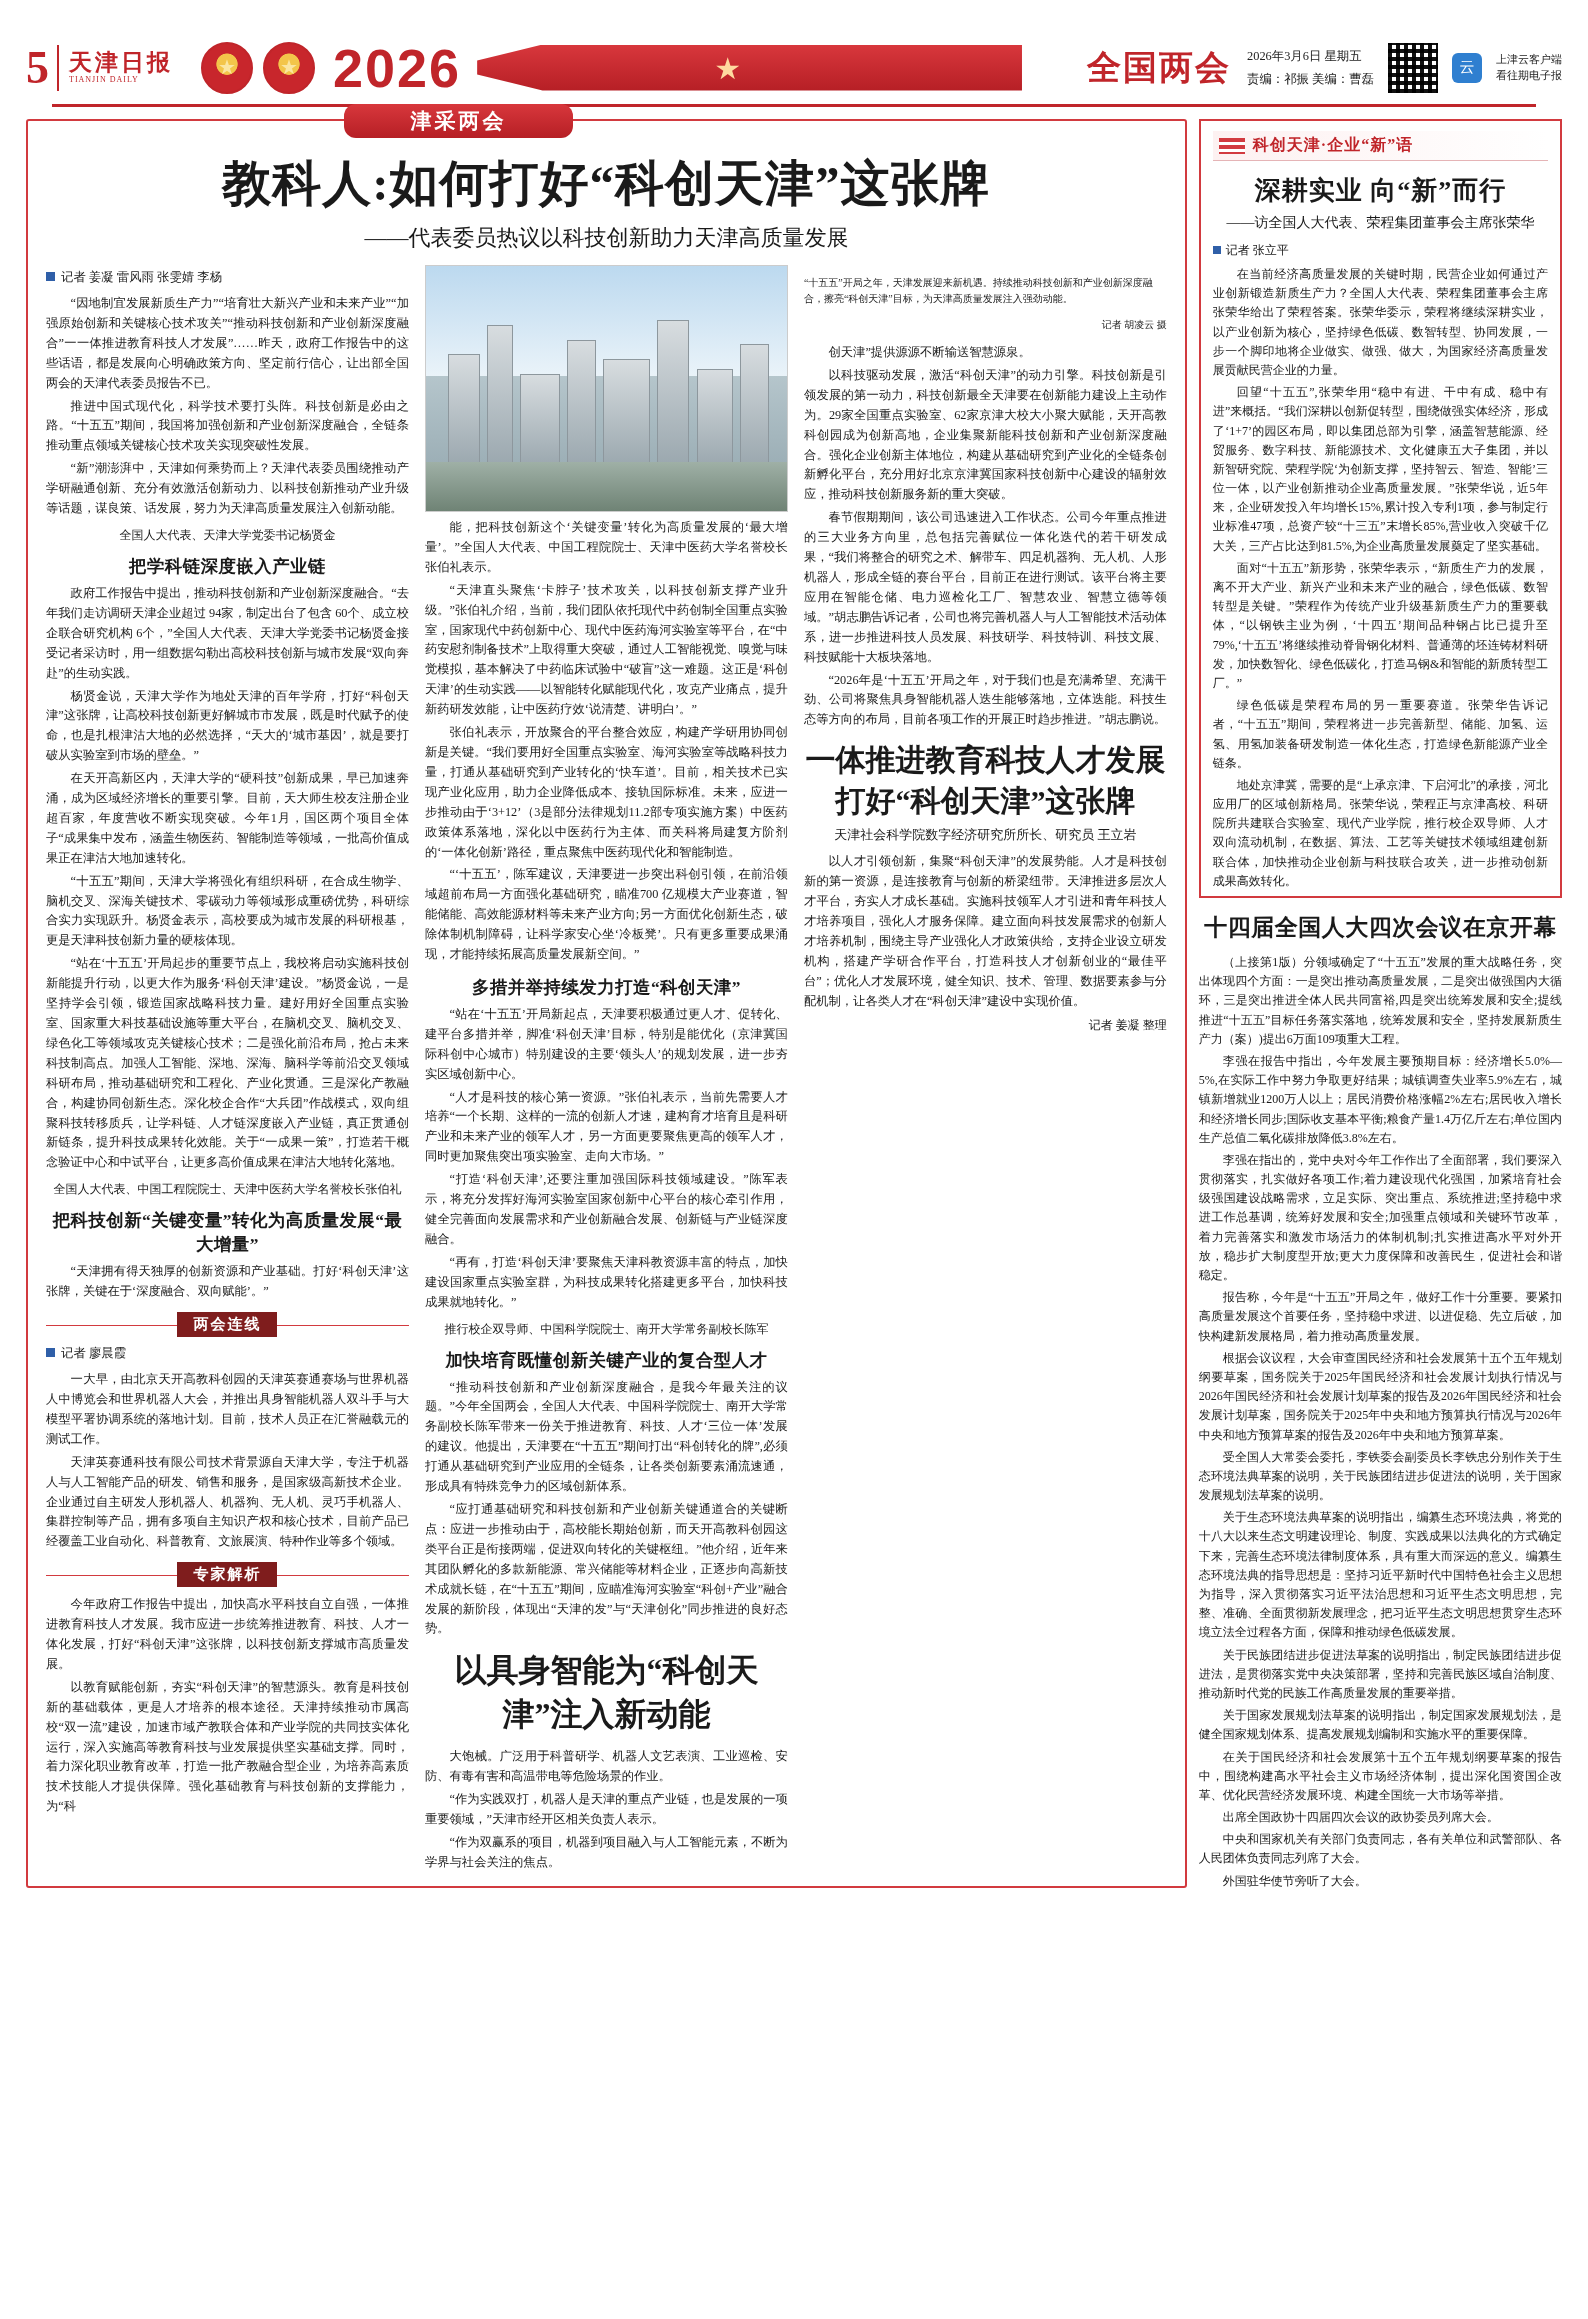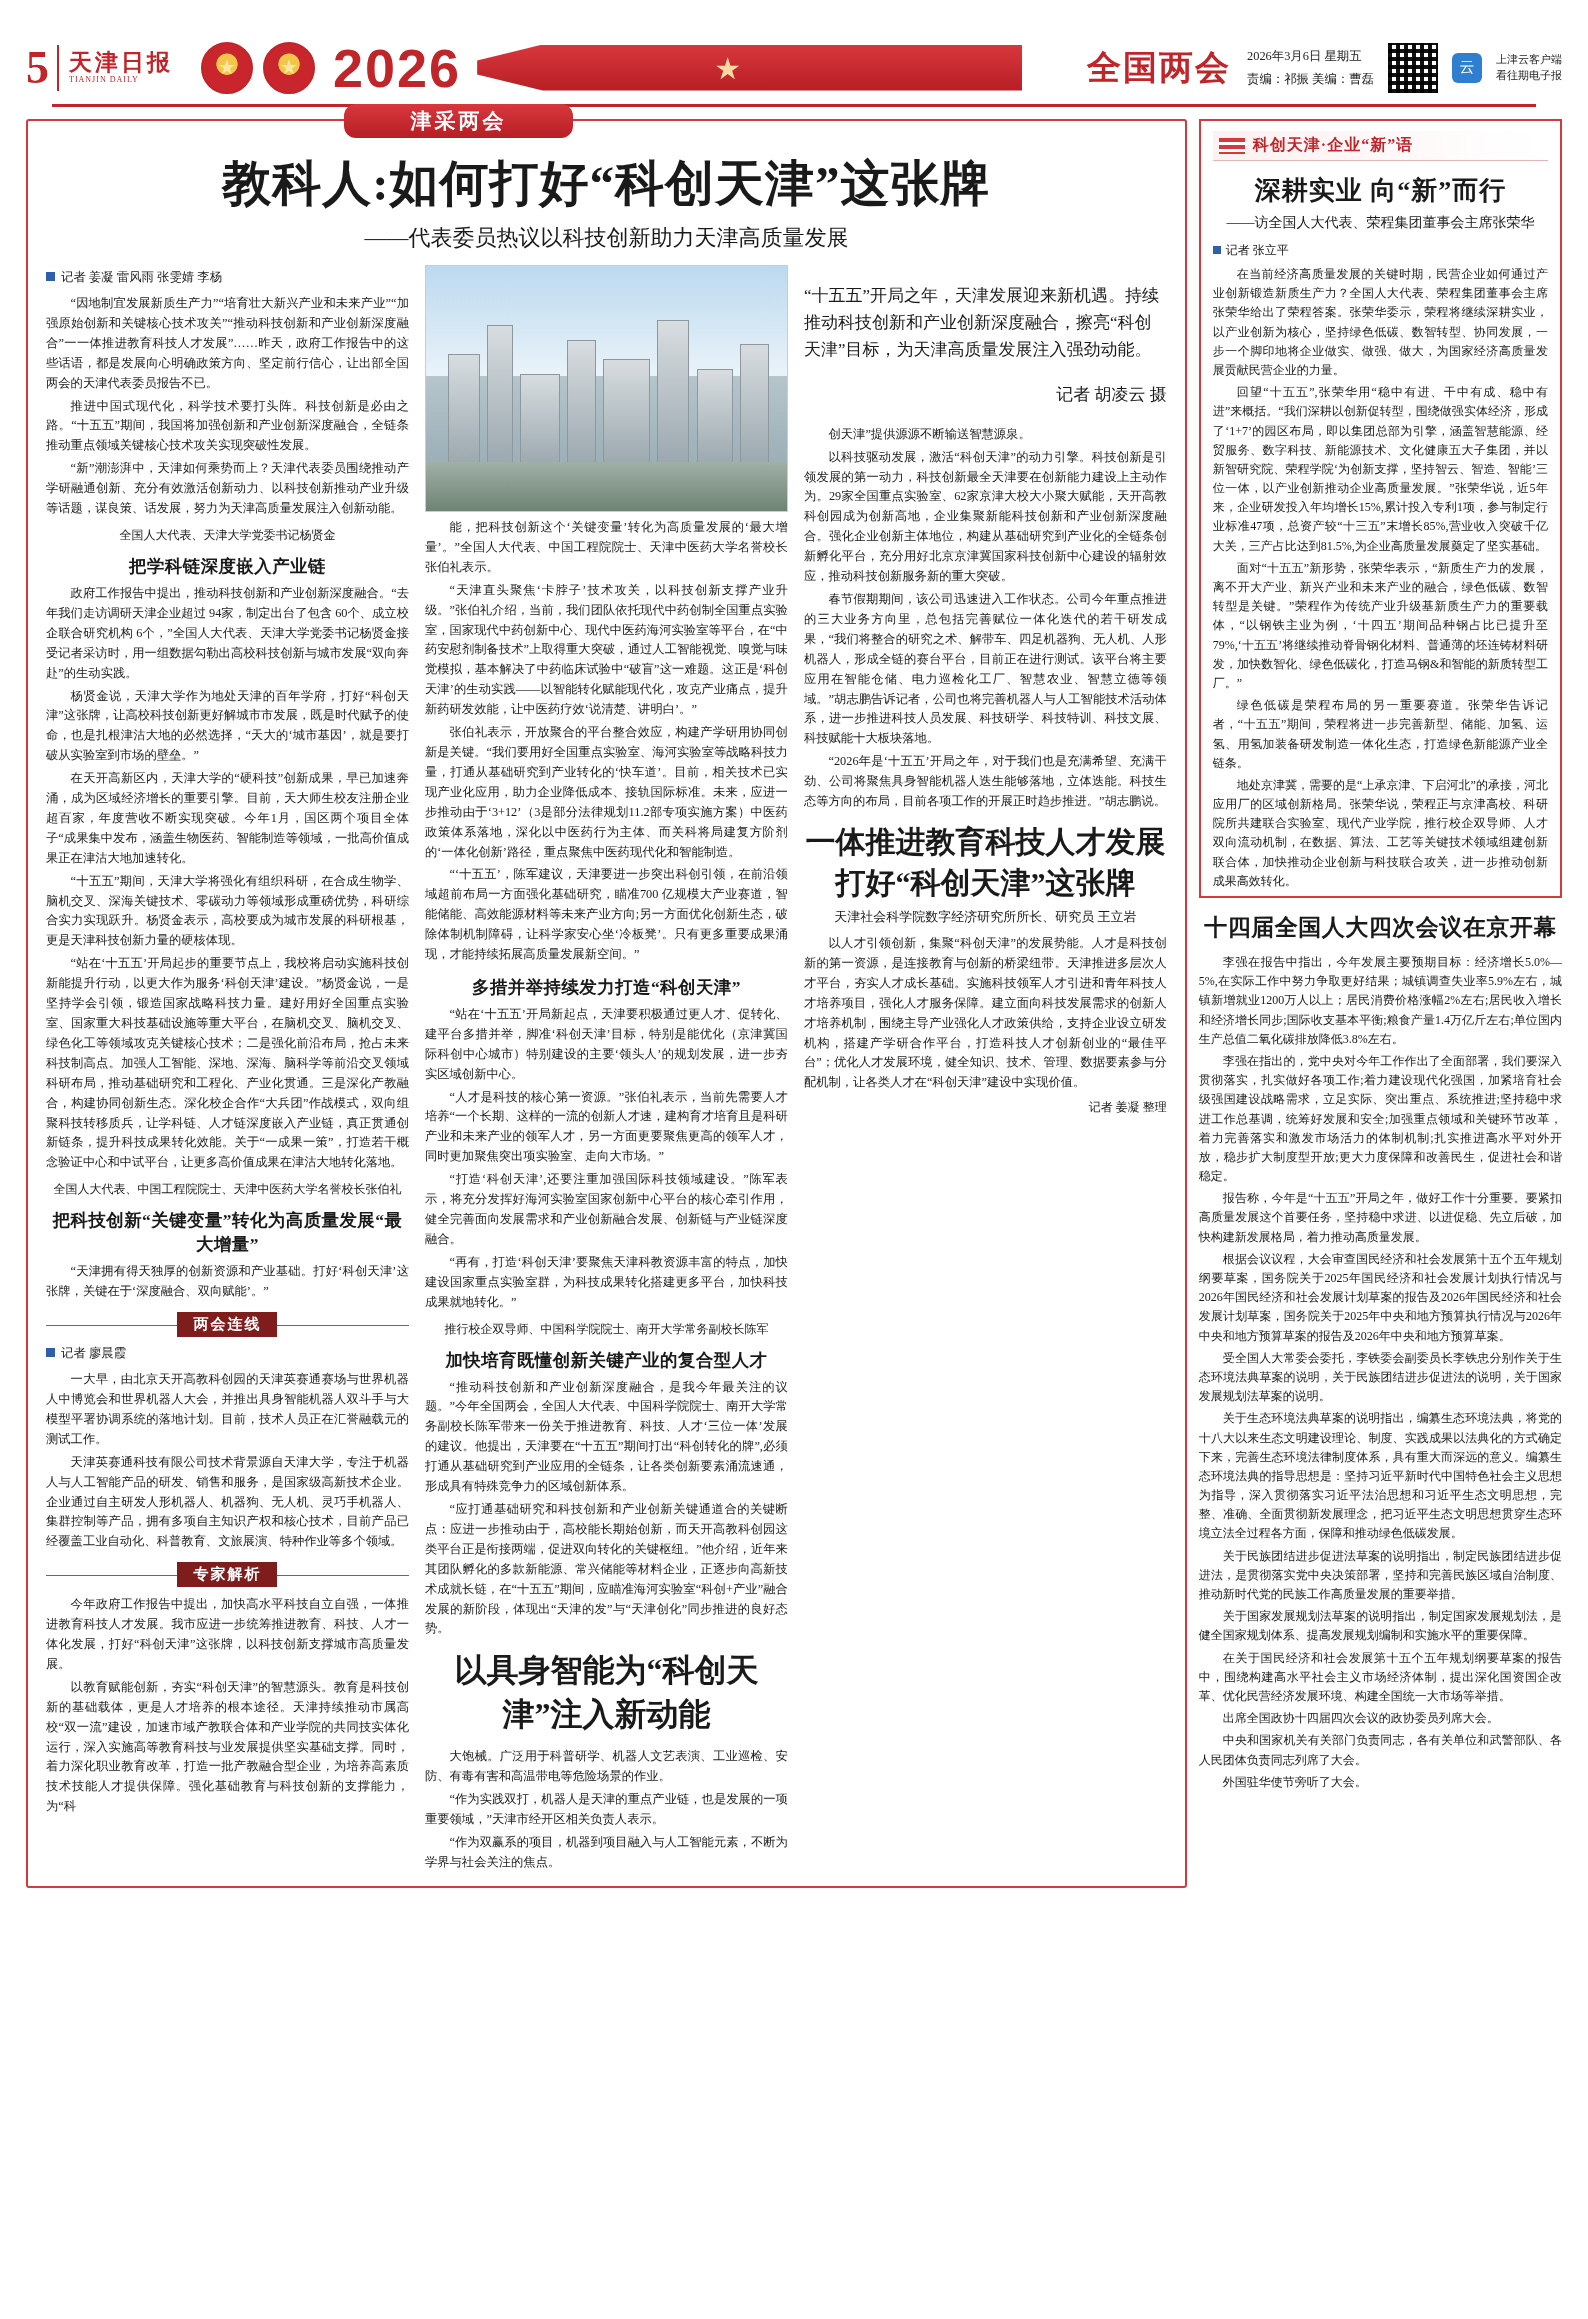--- a/index.html
+++ b/index.html
@@ -64,21 +64,21 @@
   .col { width:100%; }
   p.t { font-size:12.3px; line-height:1.62; text-indent:2em; margin:0 0 3px; text-align:justify; }
   .sec-head { text-align:center; font-size:17.4px; font-weight:bold; margin:10px 0 6px; letter-spacing:0.5px;}
   .sec-id { font-size:12px; text-align:center; margin:8px 0 2px; }
   .photo { width:100%; height:247px; background:
       linear-gradient(180deg,#cfe3f2 0%,#e7f0f7 38%,#b9c9cf 39%,#8fa3ab 100%);
       position:relative; overflow:hidden; border:1px solid #ccc; margin-bottom:6px;}
   .photo .sky { position:absolute; inset:0 0 55% 0; background:linear-gradient(180deg,#bcd9ef,#eaf3f9); }
   .photo .bld { position:absolute; bottom:18%; background:linear-gradient(180deg,#d8dde0,#9aa7ae); box-shadow:0 0 0 1px #8d979d inset;}
   .photo .ground{ position:absolute; left:0; right:0; bottom:0; height:20%; background:linear-gradient(180deg,#9fb0a6,#6f8375); }
-  .cap-right { font-size:17px; line-height:1.6; }
+  .cap-right { font-size:10px; line-height:1.6; }
 
   .tag-2 { display:inline-block; background:#7f1d1d; color:#fff; font-size:15px; font-weight:bold; padding:3px 16px; letter-spacing:2px; }
   .tag-2-wrap { text-align:center; margin:10px 0 8px; position:relative; }
   .tag-2-wrap:before { content:""; position:absolute; left:0; right:0; top:50%; height:1px; background:#d23a3f; }
   .tag-2 { position:relative; }
 
   .head-2 { text-align:center; font-size:32px; font-weight:bold; margin:10px 0 10px; }
   .head-3 { text-align:center; font-size:30px; font-weight:bold; margin:10px 0 4px; }
   .head-3-sub { text-align:center; font-size:13px; margin-bottom:8px; }
 
@@ -245,20 +245,21 @@
           <span class="sq"></span><span>记者 张立平</span>
         </div>
         <p class="r">在当前经济高质量发展的关键时期，民营企业如何通过产业创新锻造新质生产力？全国人大代表、荣程集团董事会主席张荣华给出了荣程答案。张荣华委示，荣程将继续深耕实业，以产业创新为核心，坚持绿色低碳、数智转型、协同发展，一步一个脚印地将企业做实、做强、做大，为国家经济高质量发展贡献民营企业的力量。</p>
         <p class="r">回望“十五五”,张荣华用“稳中有进、干中有成、稳中有进”来概括。“我们深耕以创新促转型，围绕做强实体经济，形成了‘1+7’的园区布局，即以集团总部为引擎，涵盖智慧能源、经贸服务、数字科技、新能源技术、文化健康五大子集团，并以新智研究院、荣程学院‘为创新支撑，坚持智云、智造、智能’三位一体，以产业创新推动企业高质量发展。”张荣华说，近5年来，企业研发投入年均增长15%,累计投入专利1项，参与制定行业标准47项，总资产较“十三五”末增长85%,营业收入突破千亿大关，三产占比达到81.5%,为企业高质量发展奠定了坚实基础。</p>
         <p class="r">面对“十五五”新形势，张荣华表示，“新质生产力的发展，离不开大产业、新兴产业和未来产业的融合，绿色低碳、数智转型是关键。”荣程作为传统产业升级基新质生产力的重要载体，“以钢铁主业为例，‘十四五’期间品种钢占比已提升至79%,‘十五五’将继续推动脊骨钢化材料、普通薄的坯连铸材料研发，加快数智化、绿色低碳化，打造马钢&amp;和智能的新质转型工厂。”</p>
         <p class="r">绿色低碳是荣程布局的另一重要赛道。张荣华告诉记者，“十五五”期间，荣程将进一步完善新型、储能、加氢、运氢、用氢加装备研发制造一体化生态，打造绿色新能源产业全链条。</p>
         <p class="r">地处京津冀，需要的是“上承京津、下启河北”的承接，河北应用厂的区域创新格局。张荣华说，荣程正与京津高校、科研院所共建联合实验室、现代产业学院，推行校企双导师、人才双向流动机制，在数据、算法、工艺等关键技术领域组建创新联合体，加快推动企业创新与科技联合攻关，进一步推动创新成果高效转化。</p>
       </div>
 
       <div class="npc-head">十四届全国人大四次会议在京开幕</div>
+      <p class="r">（上接第1版）分领域确定了“十五五”发展的重大战略任务，突出体现四个方面：一是突出推动高质量发展，二是突出做强国内大循环，三是突出推进全体人民共同富裕,四是突出统筹发展和安全;提线推进“十五五”目标任务落实落地，统筹发展和安全，坚持发展新质生产力（案）)提出6万面109项重大工程。</p>
       <p class="r">李强在报告中指出，今年发展主要预期目标：经济增长5.0%—5%,在实际工作中努力争取更好结果；城镇调查失业率5.9%左右，城镇新增就业1200万人以上；居民消费价格涨幅2%左右;居民收入增长和经济增长同步;国际收支基本平衡;粮食产量1.4万亿斤左右;单位国内生产总值二氧化碳排放降低3.8%左右。</p>
       <p class="r">李强在指出的，党中央对今年工作作出了全面部署，我们要深入贯彻落实，扎实做好各项工作;着力建设现代化强国，加紧培育社会级强国建设战略需求，立足实际、突出重点、系统推进;坚持稳中求进工作总基调，统筹好发展和安全;加强重点领域和关键环节改革，着力完善落实和激发市场活力的体制机制;扎实推进高水平对外开放，稳步扩大制度型开放;更大力度保障和改善民生，促进社会和谐稳定。</p>
       <p class="r">报告称，今年是“十五五”开局之年，做好工作十分重要。要紧扣高质量发展这个首要任务，坚持稳中求进、以进促稳、先立后破，加快构建新发展格局，着力推动高质量发展。</p>
       <p class="r">根据会议议程，大会审查国民经济和社会发展第十五个五年规划纲要草案，国务院关于2025年国民经济和社会发展计划执行情况与2026年国民经济和社会发展计划草案的报告及2026年国民经济和社会发展计划草案，国务院关于2025年中央和地方预算执行情况与2026年中央和地方预算草案的报告及2026年中央和地方预算草案。</p>
       <p class="r">受全国人大常委会委托，李铁委会副委员长李铁忠分别作关于生态环境法典草案的说明，关于民族团结进步促进法的说明，关于国家发展规划法草案的说明。</p>
       <p class="r">关于生态环境法典草案的说明指出，编纂生态环境法典，将党的十八大以来生态文明建设理论、制度、实践成果以法典化的方式确定下来，完善生态环境法律制度体系，具有重大而深远的意义。编纂生态环境法典的指导思想是：坚持习近平新时代中国特色社会主义思想为指导，深入贯彻落实习近平法治思想和习近平生态文明思想，完整、准确、全面贯彻新发展理念，把习近平生态文明思想贯穿生态环境立法全过程各方面，保障和推动绿色低碳发展。</p>
       <p class="r">关于民族团结进步促进法草案的说明指出，制定民族团结进步促进法，是贯彻落实党中央决策部署，坚持和完善民族区域自治制度、推动新时代党的民族工作高质量发展的重要举措。</p>
       <p class="r">关于国家发展规划法草案的说明指出，制定国家发展规划法，是健全国家规划体系、提高发展规划编制和实施水平的重要保障。</p>
       <p class="r">在关于国民经济和社会发展第十五个五年规划纲要草案的报告中，围绕构建高水平社会主义市场经济体制，提出深化国资国企改革、优化民营经济发展环境、构建全国统一大市场等举措。</p>
       <p class="r">出席全国政协十四届四次会议的政协委员列席大会。</p>

